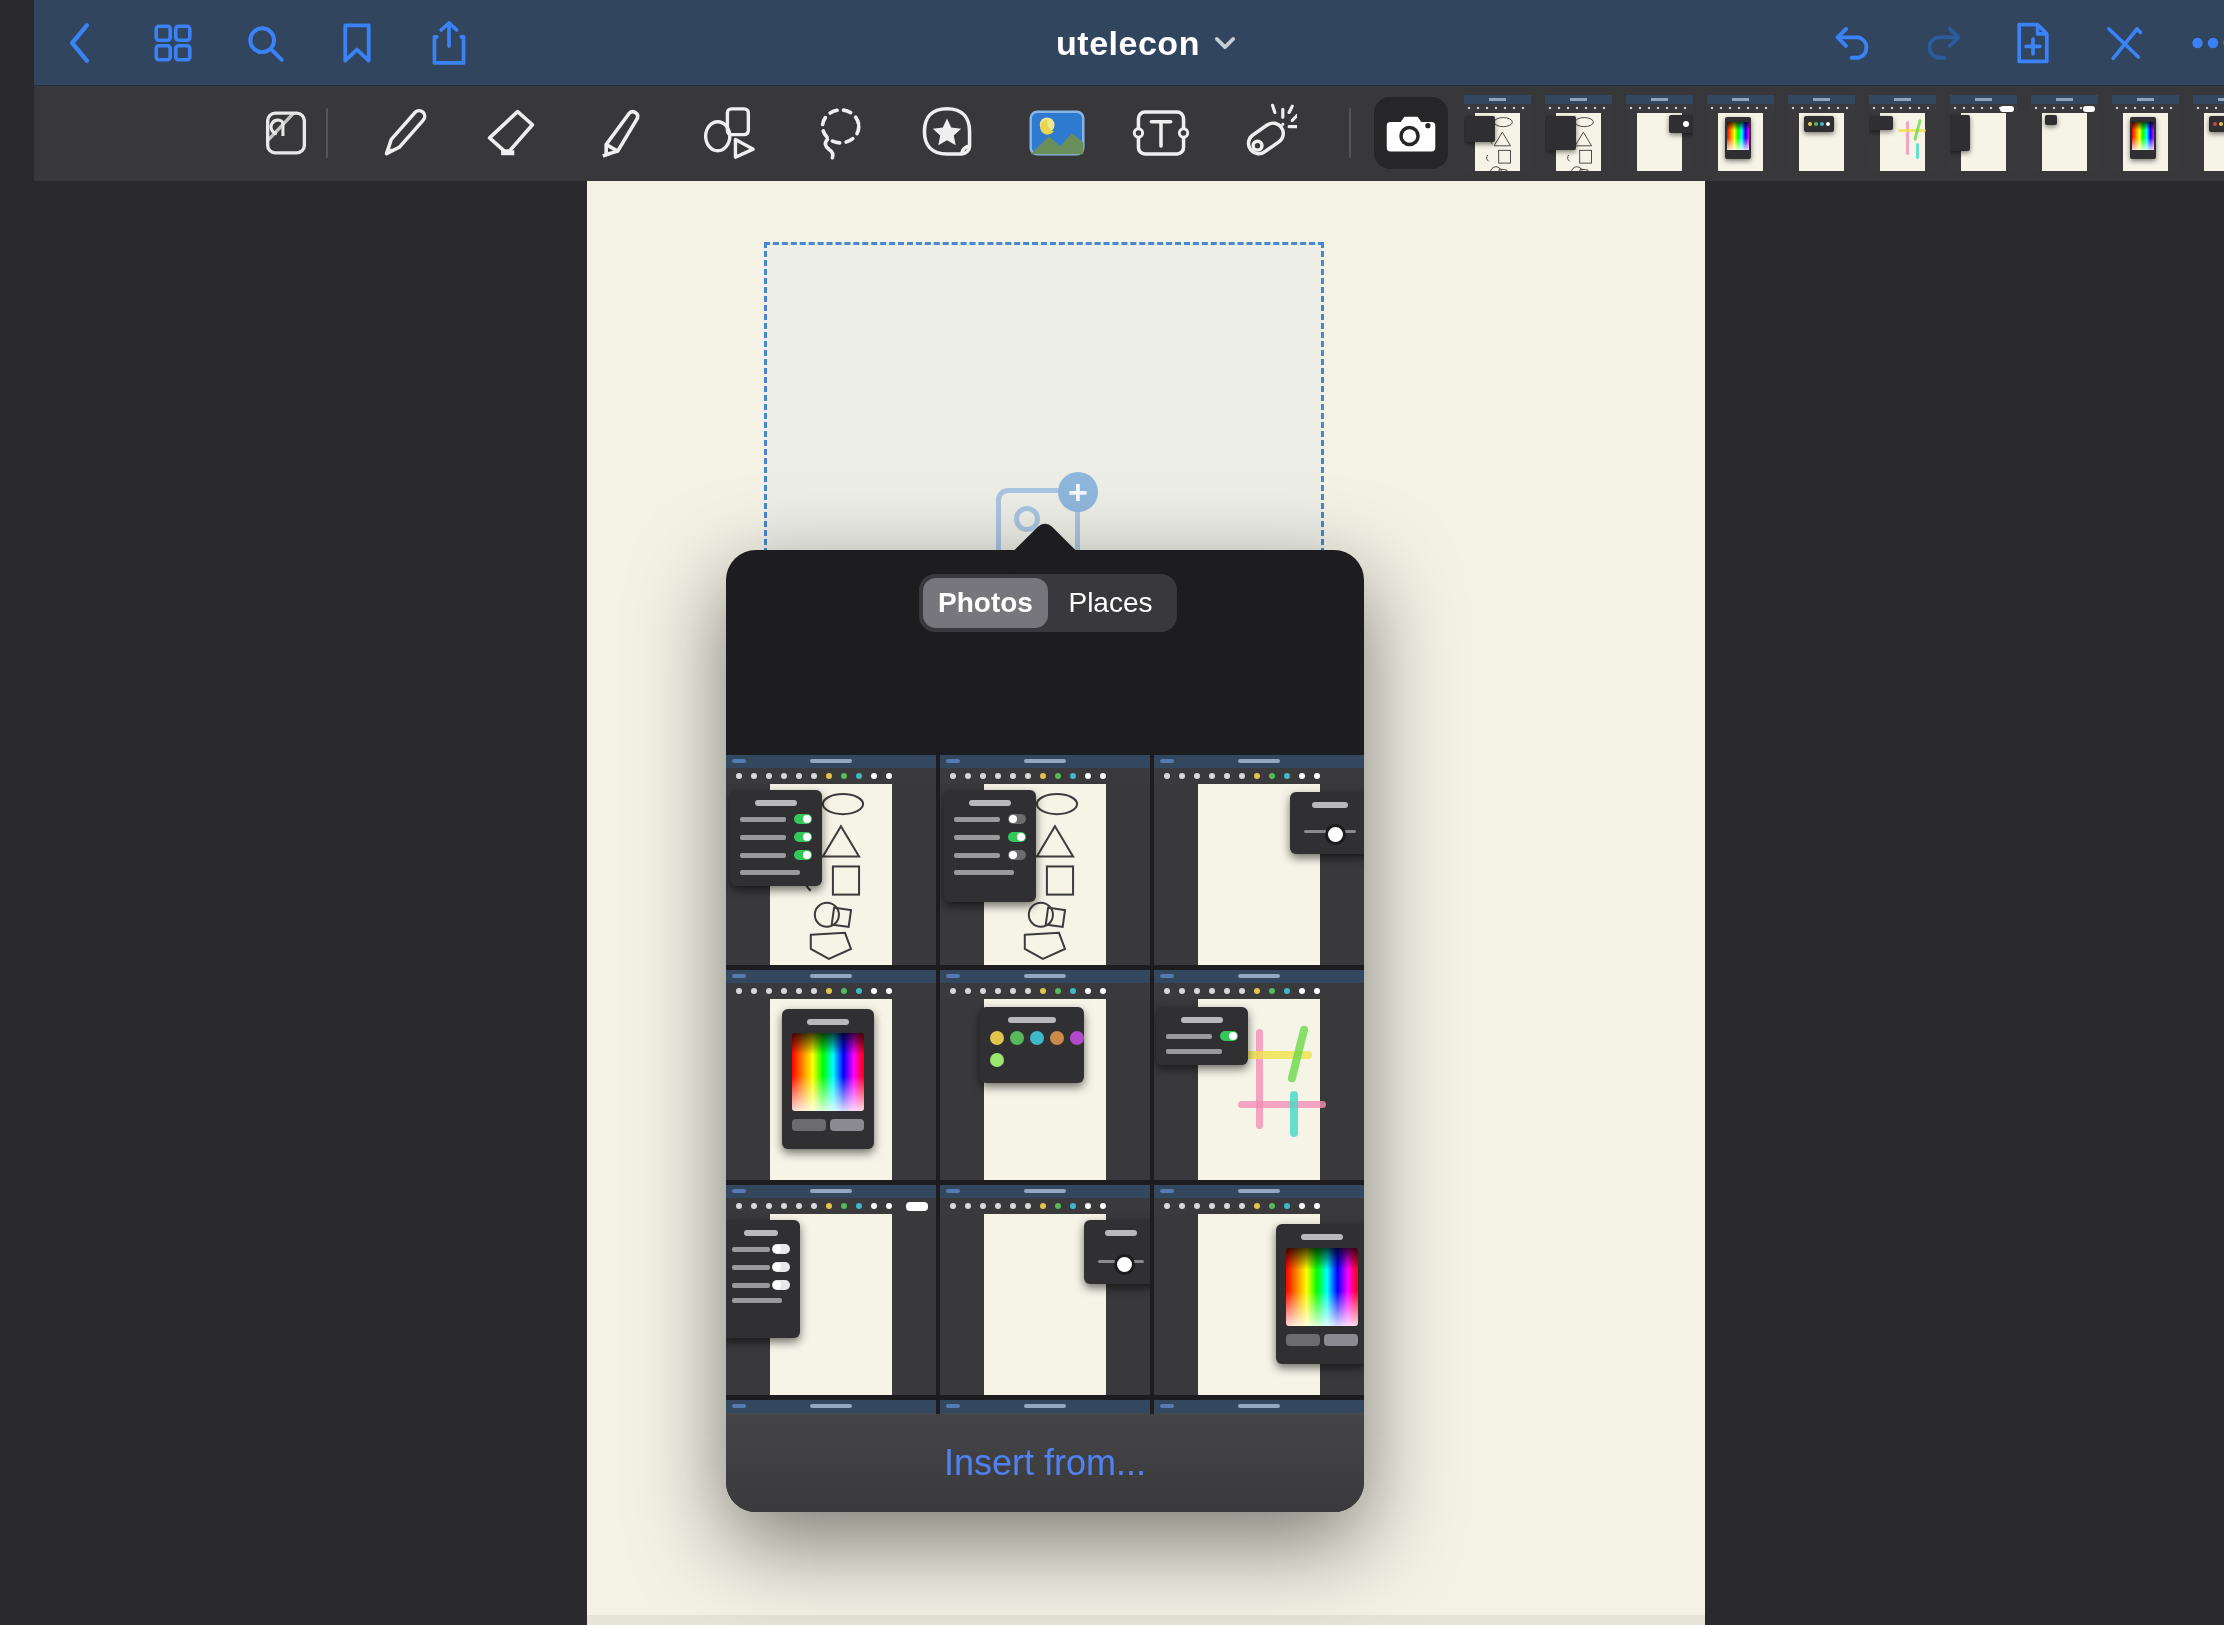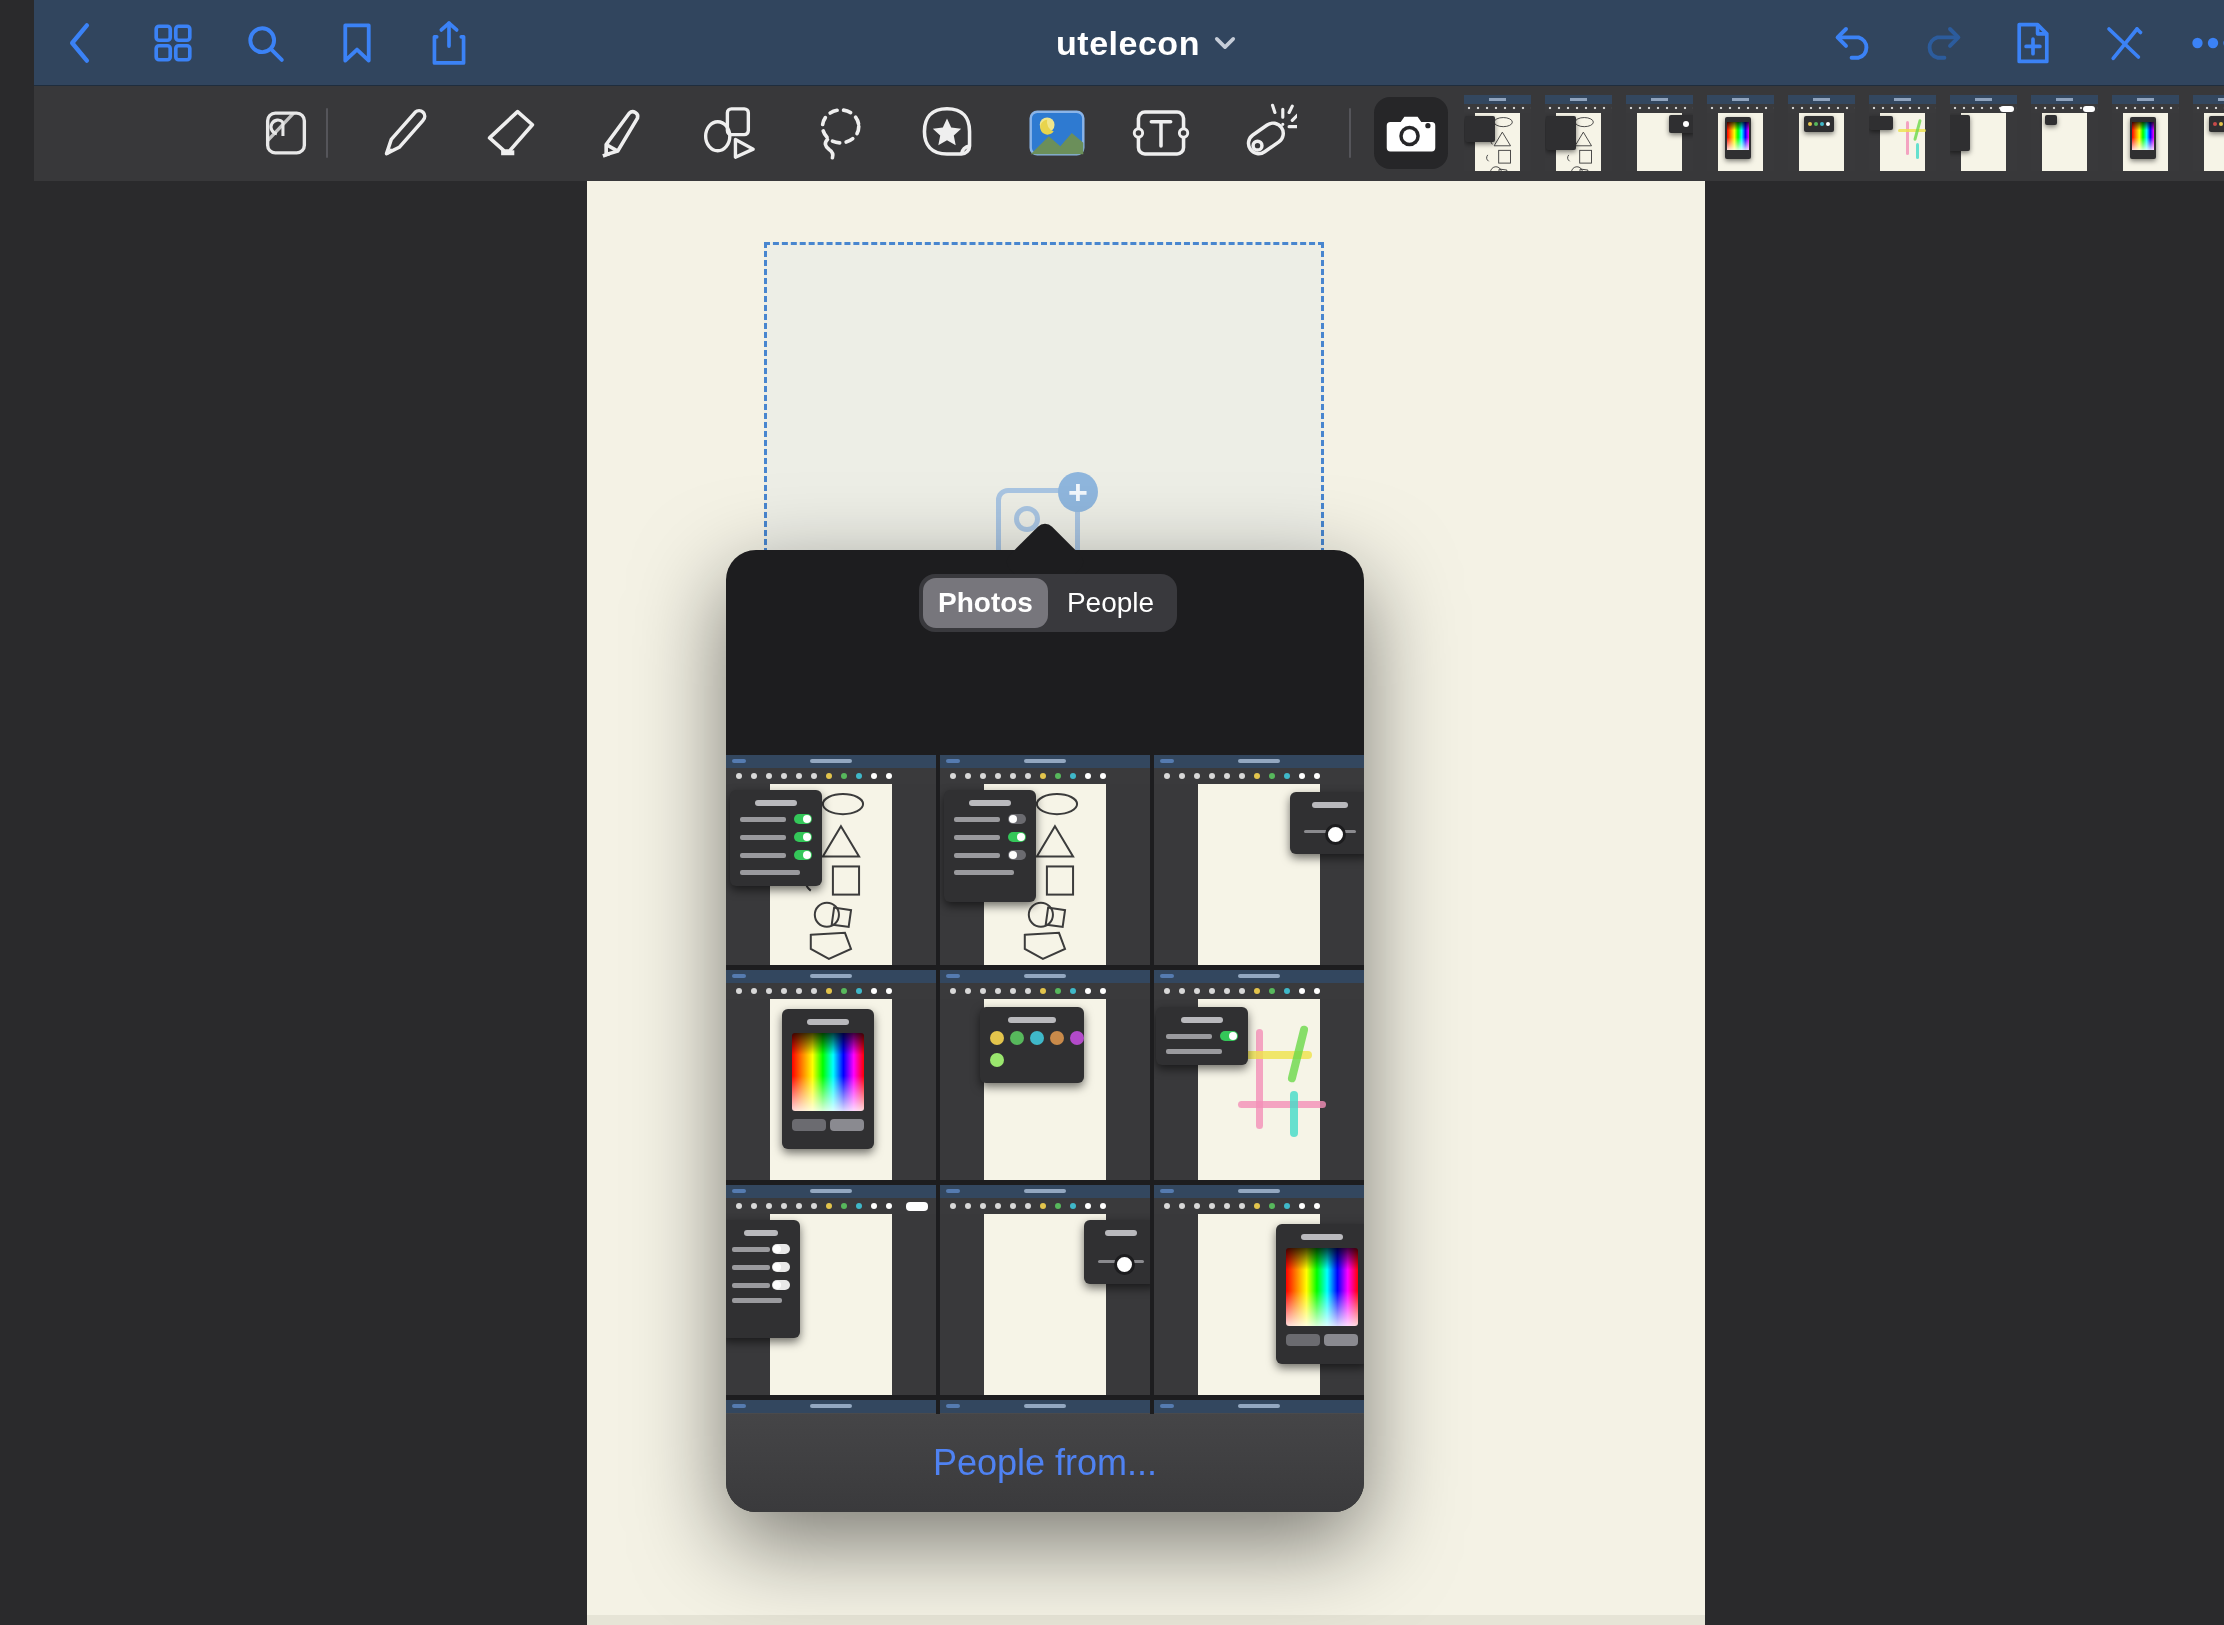--- a/index.html
+++ b/index.html
@@ -426,21 +426,21 @@
         <div class="ph-plus">+</div>
       </div>
       <div class="page-foot"></div>
     </div>
   </div>
 
   <div class="popover" style="top:550px">
     <div class="pop-arrow"></div>
     <div class="segment">
       <div class="seg-item sel">Photos</div>
-      <div class="seg-item">People</div>
+      <div class="seg-item">Places</div>
     </div>
     <div class="pgrid" id="pgrid">
         <div class="gcell" style="left:0px;top:0px;">
           <div class="c-top"></div>
           <div class="c-tools">
             <div class="dot" style="background:#d8d8d8"></div>
             <div class="dot" style="background:#d8d8d8"></div>
             <div class="dot" style="background:#d8d8d8"></div>
             <div class="dot" style="background:#d8d8d8"></div>
             <div class="dot" style="background:#d8d8d8"></div>
@@ -735,17 +735,17 @@
           <div class="c-top"></div>
         </div>
         <div class="gcell sliver" style="left:214px;top:645px;">
           <div class="c-top"></div>
         </div>
         <div class="gcell sliver" style="left:428px;top:645px;">
           <div class="c-top"></div>
         </div>
       </div>
     <div class="insertbar">
-      <span>People from...</span>
+      <span>Insert from...</span>
     </div>
   </div>
 
 </div>
 
 </body></html>

